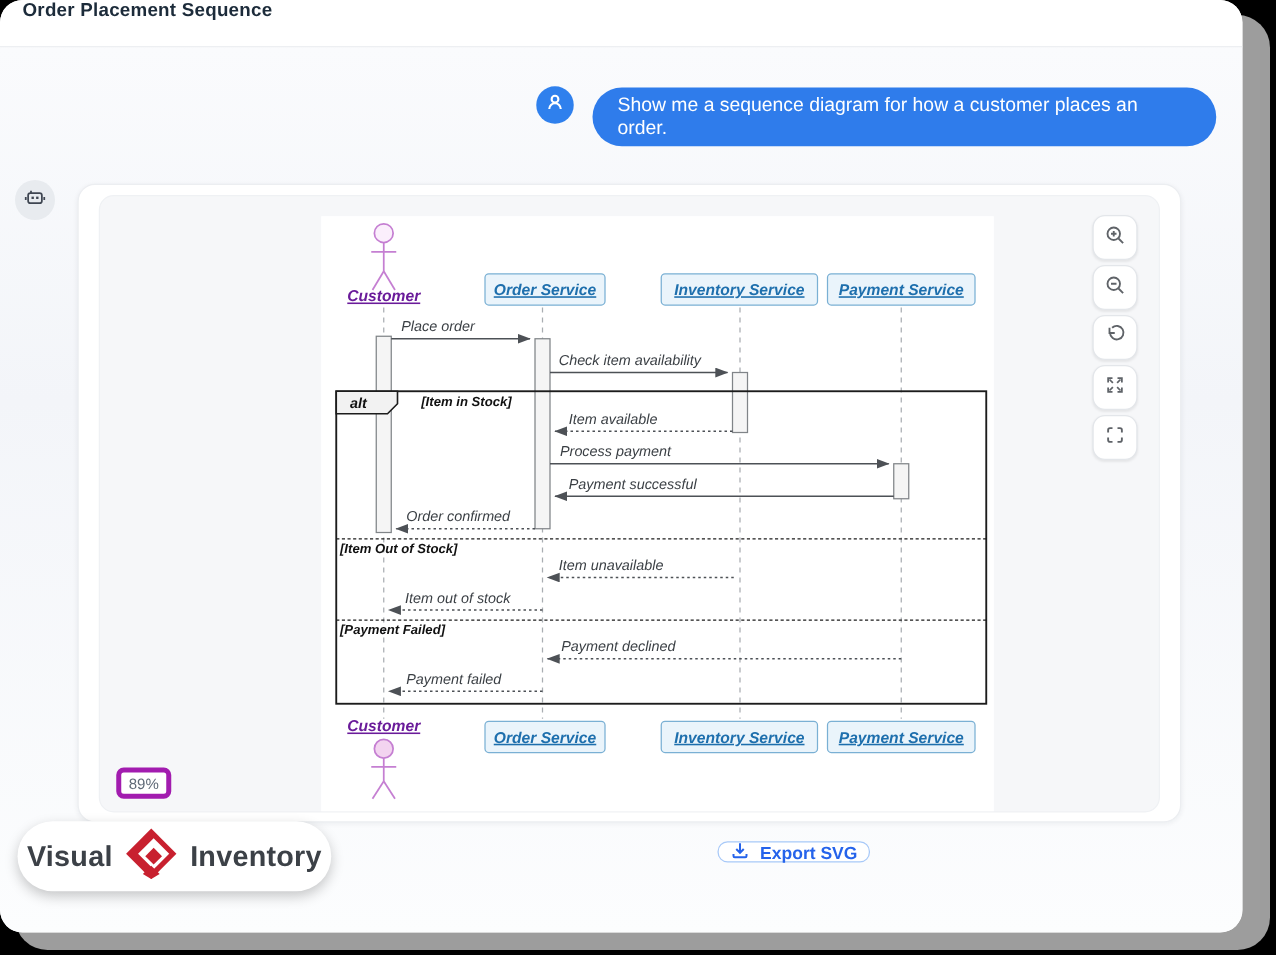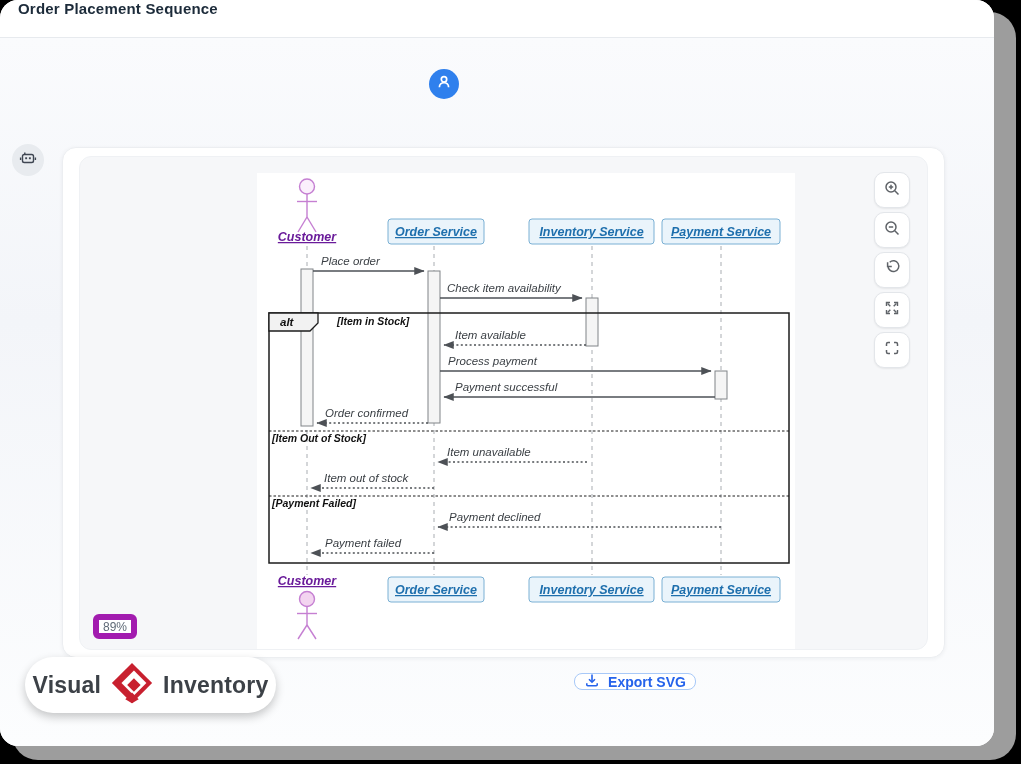--- a/index.html
+++ b/index.html
@@ -32,33 +32,33 @@
           border:1px solid #eceef1; border-radius:14px; box-shadow:0 1px 4px rgba(20,30,50,.06); }
   .panel { position:absolute; left:16px; top:8px; right:16px; bottom:7px;
            background:#f6f7f9; border:1px solid #eff1f4; border-radius:12px; }
   .diagram { position:absolute; left:194px; top:25px; width:538px; height:476px; background:#fff;font-style:italic; }
 
   .controls { position:absolute; left:811px; top:24px; display:flex; flex-direction:column; gap:4px; }
   .ctl-btn { width:36px; height:36px; background:#fff; border:1px solid #e3e6ea; border-radius:10px;
              display:flex; align-items:center; justify-content:center; box-shadow:0 1px 2px rgba(0,0,0,.07);
              cursor:pointer; }
   .zoom-badge { position:absolute; left:30px; top:466px; width:44px; height:25px; background:#fff;
-                border:6px solid #a21caf; border-radius:6px; color:#5f6a77; font-size:12px;
-                display:flex; align-items:flex-start; justify-content:center; }
+                border:4px solid #a21caf; border-radius:6px; color:#5f6a77; font-size:12px;
+                display:flex; align-items:center; justify-content:center; }
 
   
   .footer-btn { position:absolute; top:673px; height:17px; background:#fff; border:1px solid #a8c9f8;
                 border-radius:8px; color:#2563eb; font-size:14px; font-weight:700;
                 display:flex; align-items:center; justify-content:center; gap:8px; cursor:pointer; }
   .btn-export { left:574px; width:122px; }
   .btn-import { left:707px; width:218px; }
 
   .logo-pill { position:absolute; left:14px; top:657px; width:251px; height:56px; background:#fff;
                border-radius:30px; box-shadow:0 4px 10px rgba(0,0,0,.22);
-               display:flex; align-items:center; justify-content:center; gap:8px;margin-left:11px; }
+               display:flex; align-items:center; justify-content:center; gap:8px; }
   .logo-word { font-size:23px; font-weight:700; color:#3c4147; letter-spacing:.2px; }
 
   
   svg text { font-family:"Liberation Sans", sans-serif; }
   .msg-label { font-size:11.5px; fill:#3a3f44; }
   .guard { font-size:10.5px; font-weight:700; fill:#111; }
   .alt-op { font-size:11.5px; font-weight:700; fill:#111; }
   .lf-name { font-size:12.5px; font-weight:600; fill:#1e6fad; text-decoration:underline; }
   .actor-name { font-size:12.5px; font-weight:600; fill:#6a1b9a; text-decoration:underline; }
 </style>
@@ -77,20 +77,23 @@
 
     <div class="user-avatar">
       <span>
         <svg width="18" height="18" viewBox="0 0 18 18" fill="none">
           <circle cx="9" cy="6.3" r="2.7" stroke="#fff" stroke-width="1.7"></circle>
           <path d="M4.4 14.2a4.6 4.6 0 0 1 9.2 0" stroke="#fff" stroke-width="1.7" fill="none"></path>
         </svg>
       </span>
     </div>
 
+    <div class="chat-bubble">
+      <span>Show me a sequence diagram for how a customer places an order.</span>
+    </div>
 
     <div class="bot-avatar">
       <span>
         <svg width="20" height="20" viewBox="0 0 20 20" fill="none" stroke="#3f4652" stroke-width="1.4">
           <rect x="4.5" y="6.5" width="11" height="8" rx="1.8"></rect>
           <rect x="7.2" y="9.3" width="1.9" height="1.9" fill="#3f4652" stroke="none"></rect>
           <rect x="10.9" y="9.3" width="1.9" height="1.9" fill="#3f4652" stroke="none"></rect>
           <line x1="6.8" y1="6.5" x2="6.8" y2="4.6"></line>
           <line x1="2.6" y1="9.5" x2="2.6" y2="12"></line>
           <line x1="17.4" y1="9.5" x2="17.4" y2="12"></line>

